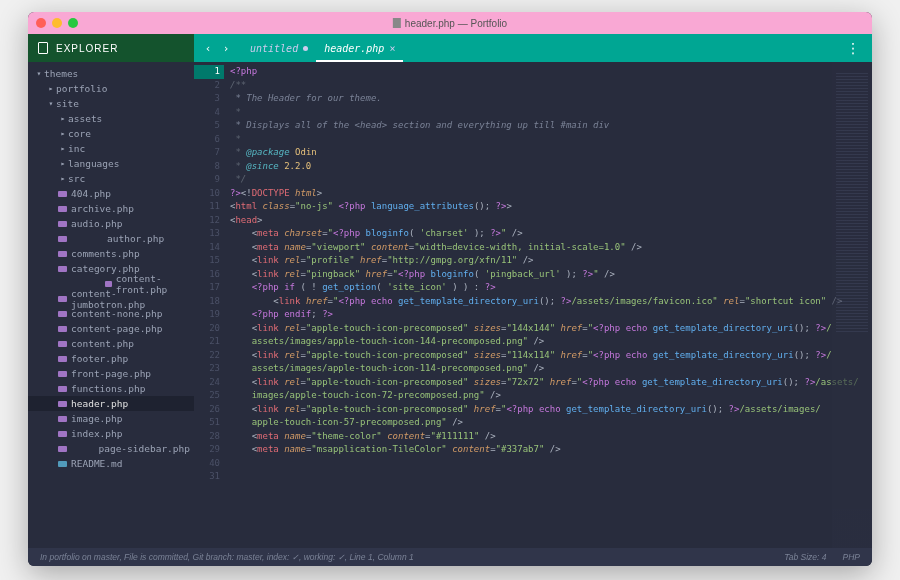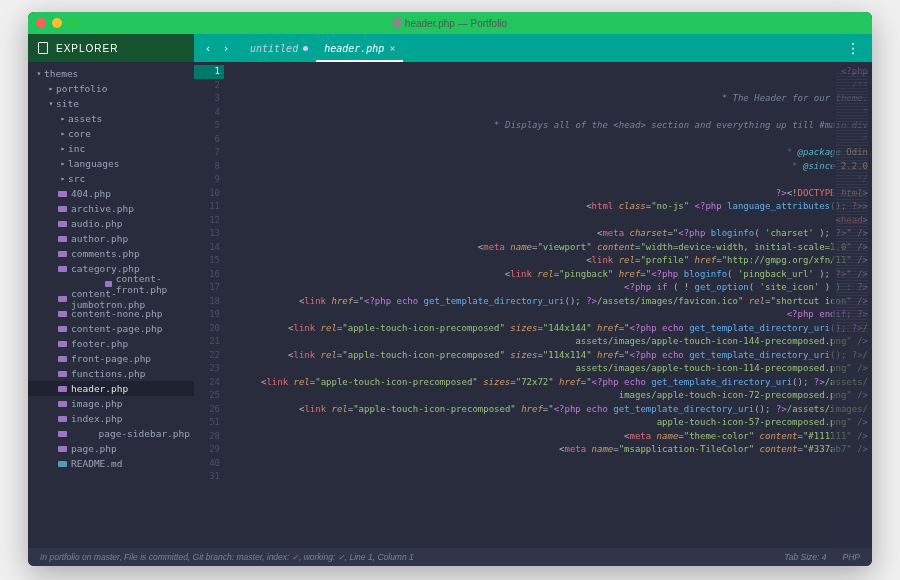--- a/index.html
+++ b/index.html
@@ -1,18 +1,18 @@
 <!DOCTYPE html>
 <html><head>
 <meta charset="utf-8">
 <style>
 * { margin: 0; padding: 0; box-sizing: border-box; }
 body { font-family: Menlo, Monaco, Consolas, monospace; background: #f0f0f0; width: 900px; height: 580px; overflow: hidden; }
 .window { position: absolute; left: 28px; top: 12px; width: 844px; height: 554px; background: #282c3d; border-radius: 6px; display: flex; flex-direction: column; box-shadow: 0 8px 30px rgba(0,0,0,0.3); overflow: hidden; }
-.titlebar { height: 22px; background: #22c55e; display: flex; align-items: center; padding: 0 8px; position: relative; }
+.titlebar { height: 22px; background: #f9a8d4; display: flex; align-items: center; padding: 0 8px; position: relative; }
 .traffic { display: flex; gap: 6px; }
 .dot { width: 10px; height: 10px; border-radius: 50%; }
 .dot.red { background: #ff5f57; }
 .dot.yellow { background: #febc2e; }
 .dot.green { background: #28c840; }
 .win-title { position: absolute; left: 50%; transform: translateX(-50%); font-size: 10px; color: #555; font-family: -apple-system, sans-serif; display: flex; align-items: center; gap: 4px; }
 .file-icon-sm { width: 8px; height: 10px; background: #888; display: inline-block; }
 .body-row { flex: 1; display: flex; overflow: hidden; }
 .sidebar { width: 166px; background: #282c3d; display: flex; flex-direction: column; }
 .sidebar-header { height: 28px; background: #14532d; display: flex; align-items: center; padding: 0 10px; gap: 8px; color: #fff; font-size: 10px; letter-spacing: 1px; font-family: -apple-system, sans-serif; }
@@ -29,21 +29,21 @@
 .tab { display: flex; align-items: center; gap: 5px; padding: 0 8px; height: 28px; color: #cce; font-size: 10px; font-style: italic; cursor: pointer; position: relative; }
 .tab.active { color: #fff; }
 .tab.active::after { content: ''; position: absolute; bottom: 0; left: 0; right: 0; height: 2px; background: #fff; }
 .tab-dot { width: 5px; height: 5px; border-radius: 50%; background: #cce; }
 .tab-close { font-size: 10px; color: #cce; }
 .tabbar-spacer { flex: 1; }
 .more-btn { color: #fff; font-size: 14px; cursor: pointer; padding: 0 6px; }
 .editor { flex: 1; display: flex; background: #282c3d; overflow: hidden; position: relative; }
 .gutter { width: 32px; text-align: right; padding: 3px 6px 3px 0; color: #4a5066; font-size: 9px; line-height: 13.5px; }
 .gutter .cur { background: #00796b; color: #fff; padding-right: 4px; margin-right: -4px; }
-.code { flex: 1; padding: 3px 4px; font-size: 9px; line-height: 13.5px; color: #abb2bf; white-space: pre; overflow: hidden; text-align: right; }
+.code { flex: 1; padding: 3px 4px; font-size: 9px; line-height: 13.5px; color: #abb2bf; white-space: pre; overflow: hidden; }
 .t-kw { color: #c678dd; }
 .t-tag { color: #e06c75; }
 .t-attr { color: #d19a66; font-style: italic; }
 .t-str { color: #98c379; }
 .t-cm { color: #5c6370; font-style: italic; }
 .t-cm2 { color: #7a8296; font-style: italic; }
 .t-fn { color: #61afef; }
 .t-pkg { color: #56b6c2; font-style: italic; }
 .t-var { color: #e5c07b; }
 .t-punc { color: #abb2bf; }
@@ -114,21 +114,21 @@
             <span>404.php</span>
           </div>
           <div class="tree-item" style="padding-left: 30px;">
             <span class="php-icon"></span>
             <span>archive.php</span>
           </div>
           <div class="tree-item" style="padding-left: 30px;">
             <span class="php-icon"></span>
             <span>audio.php</span>
           </div>
-          <div class="tree-item" style="padding-left: 30px;">
+          <div class="tree-item" style="padding-left: 30px; gap: 36px;">
             <span class="php-icon"></span>
             <span>author.php</span>
           </div>
           <div class="tree-item" style="padding-left: 30px;">
             <span class="php-icon"></span>
             <span>comments.php</span>
           </div>
           <div class="tree-item" style="padding-left: 30px;">
             <span class="php-icon"></span>
             <span>category.php</span>
@@ -144,20 +144,24 @@
           <div class="tree-item" style="padding-left: 30px;">
             <span class="php-icon"></span>
             <span>content-none.php</span>
           </div>
           <div class="tree-item" style="padding-left: 30px;">
             <span class="php-icon"></span>
             <span>content-page.php</span>
           </div>
           <div class="tree-item" style="padding-left: 30px;">
             <span class="php-icon"></span>
+            <span>content.php</span>
+          </div>
+          <div class="tree-item" style="padding-left: 30px;">
+            <span class="php-icon"></span>
             <span>footer.php</span>
           </div>
           <div class="tree-item" style="padding-left: 30px;">
             <span class="php-icon"></span>
             <span>front-page.php</span>
           </div>
           <div class="tree-item" style="padding-left: 30px;">
             <span class="php-icon"></span>
             <span>functions.php</span>
           </div>
@@ -169,24 +173,20 @@
             <span class="php-icon"></span>
             <span>image.php</span>
           </div>
           <div class="tree-item" style="padding-left: 30px;">
             <span class="php-icon"></span>
             <span>index.php</span>
           </div>
           <div class="tree-item" style="padding-left: 30px; justify-content: space-between;">
             <span class="php-icon"></span>
             <span>page-sidebar.php</span>
-          </div>
-          <div class="tree-item" style="padding-left: 30px;">
-            <span class="php-icon"></span>
-            <span>page.php</span>
           </div>
           <div class="tree-item" style="padding-left: 30px;">
             <span class="md-icon"></span>
             <span>README.md</span>
           </div>
         </div>
     </div>
 
     <div class="editor-side">
       <div class="tabbar">

